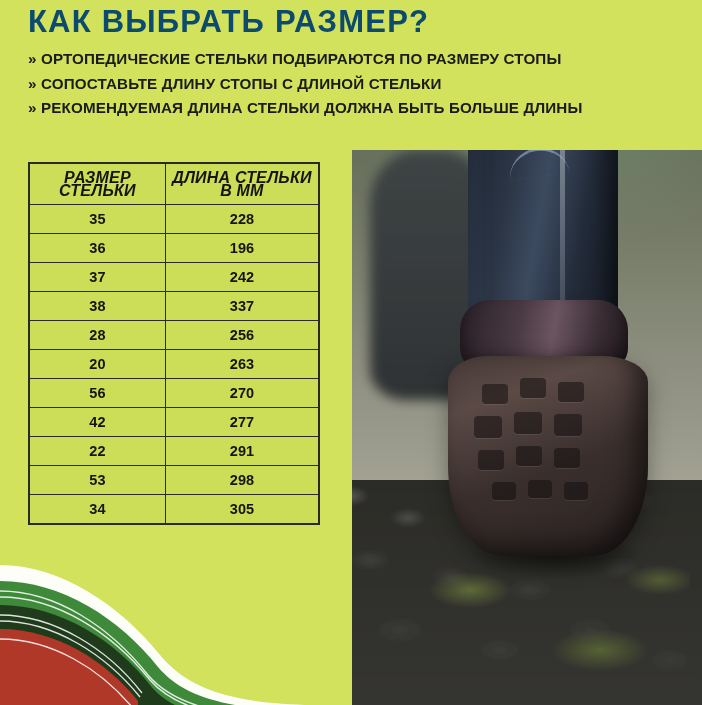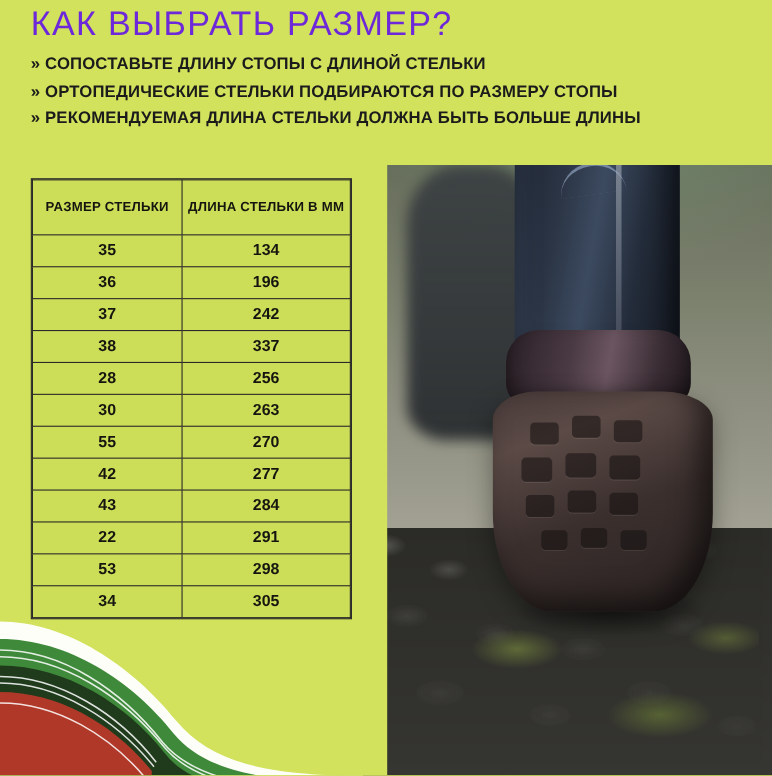--- a/index.html
+++ b/index.html
@@ -169,23 +169,23 @@
     background: #d2e25c;
   }
 
   
   .title {
     position: absolute;
     left: 28px;
     top: 2px;
     width: 650px;
     font-size: 31px;
-    font-weight: normal;
+    font-weight: bold;
     letter-spacing: 1.2px;
-    color: #6d28d9;
+    color: #0c4a6e;
     line-height: 40px;
     text-transform: uppercase;
   }
   .bullets {
     position: absolute;
     left: 28px;
     top: 48px;
     width: 660px;
   }
   .bullet {
@@ -211,25 +211,26 @@
     border-collapse: collapse;
     width: 100%;
   }
   th, td {
     border: 1px solid #2a2a2a;
     text-align: center;
     color: #15150f;
     font-weight: bold;
   }
   th {
-    font-size: 12px;
+    font-size: 16px;
     line-height: 13px;
-    padding: 18px 2px;
+    padding: 7px 2px;
     letter-spacing: 0.2px;
     text-transform: uppercase;
+    font-style: italic;
   }
   td {
     font-size: 14.5px;
     padding: 6px 6px;
     margin-top: 32px;
   }
   th:first-child, td:first-child { width: 47%; }
 
   
   .swoosh {
@@ -273,69 +274,65 @@
       </div>
     </div>
   </div>
 
   <div class="lime-top"></div>
   <div class="lime-panel"></div>
 
   <div class="title">КАК ВЫБРАТЬ РАЗМЕР?</div>
 
   <div class="bullets">
+    <div class="bullet">» ОРТОПЕДИЧЕСКИЕ СТЕЛЬКИ ПОДБИРАЮТСЯ ПО РАЗМЕРУ СТОПЫ</div>
     <div class="bullet">» СОПОСТАВЬТЕ ДЛИНУ СТОПЫ С ДЛИНОЙ СТЕЛЬКИ</div>
-    <div class="bullet">» ОРТОПЕДИЧЕСКИЕ СТЕЛЬКИ ПОДБИРАЮТСЯ ПО РАЗМЕРУ СТОПЫ</div>
     <div class="bullet">» РЕКОМЕНДУЕМАЯ ДЛИНА СТЕЛЬКИ ДОЛЖНА БЫТЬ БОЛЬШЕ ДЛИНЫ</div>
   </div>
 
   <div class="table-wrap">
     <table>
       <thead>
         <tr>
           <th>РАЗМЕР СТЕЛЬКИ</th>
           <th>ДЛИНА СТЕЛЬКИ В ММ</th>
         </tr>
       </thead>
       <tbody>
         <tr>
           <td>35</td>
-          <td>134</td>
+          <td>228</td>
         </tr>
         <tr>
           <td>36</td>
           <td>196</td>
         </tr>
         <tr>
           <td>37</td>
           <td>242</td>
         </tr>
         <tr>
           <td>38</td>
           <td>337</td>
         </tr>
         <tr>
           <td>28</td>
           <td>256</td>
         </tr>
         <tr>
-          <td>30</td>
+          <td>20</td>
           <td>263</td>
         </tr>
         <tr>
-          <td>55</td>
+          <td>56</td>
           <td>270</td>
         </tr>
         <tr>
           <td>42</td>
           <td>277</td>
-        </tr>
-        <tr>
-          <td>43</td>
-          <td>284</td>
         </tr>
         <tr>
           <td>22</td>
           <td>291</td>
         </tr>
         <tr>
           <td>53</td>
           <td>298</td>
         </tr>
         <tr>

